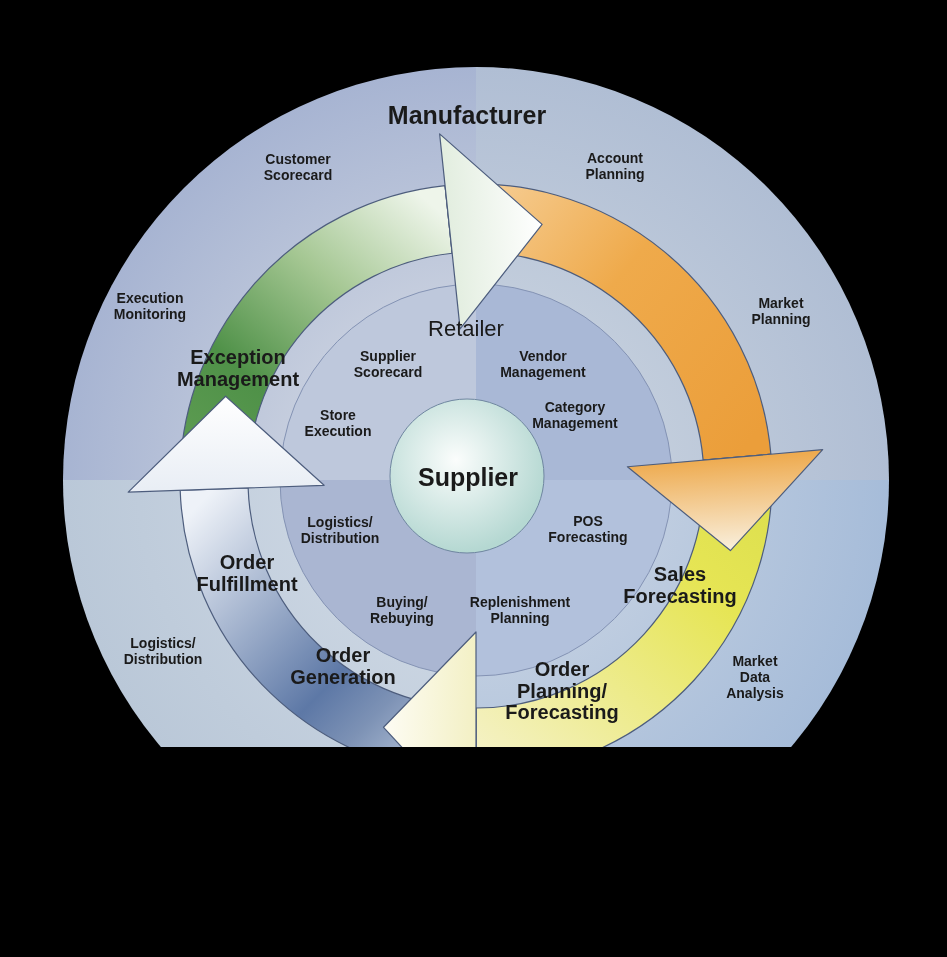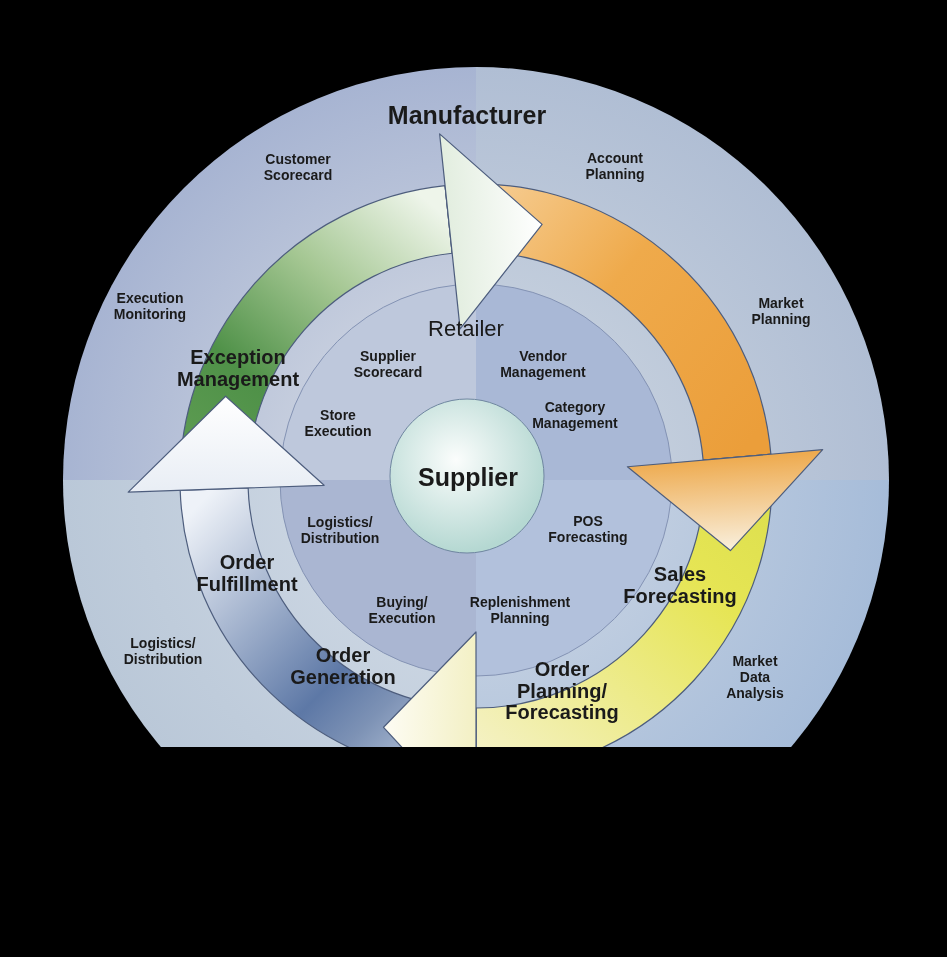--- a/index.html
+++ b/index.html
@@ -121,21 +121,21 @@
   <div class="label xl" style="left:468px;top:477px">Supplier</div>
   <div class="label r" style="left:340px;top:531px">Logistics/
 Distribution</div>
   <div class="label r" style="left:588px;top:530px">POS
 Forecasting</div>
   <div class="label b" style="left:247px;top:574px">Order
 Fulfillment</div>
   <div class="label b" style="left:680px;top:586px">Sales
 Forecasting</div>
   <div class="label r" style="left:402px;top:611px">Buying/
-Execution</div>
+Rebuying</div>
   <div class="label r" style="left:520px;top:611px">Replenishment
 Planning</div>
   <div class="label r" style="left:163px;top:652px">Logistics/
 Distribution</div>
   <div class="label b" style="left:343px;top:667px">Order
 Generation</div>
   <div class="label b" style="left:562px;top:691px">Order
 Planning/
 Forecasting</div>
   <div class="label r" style="left:755px;top:678px">Market

